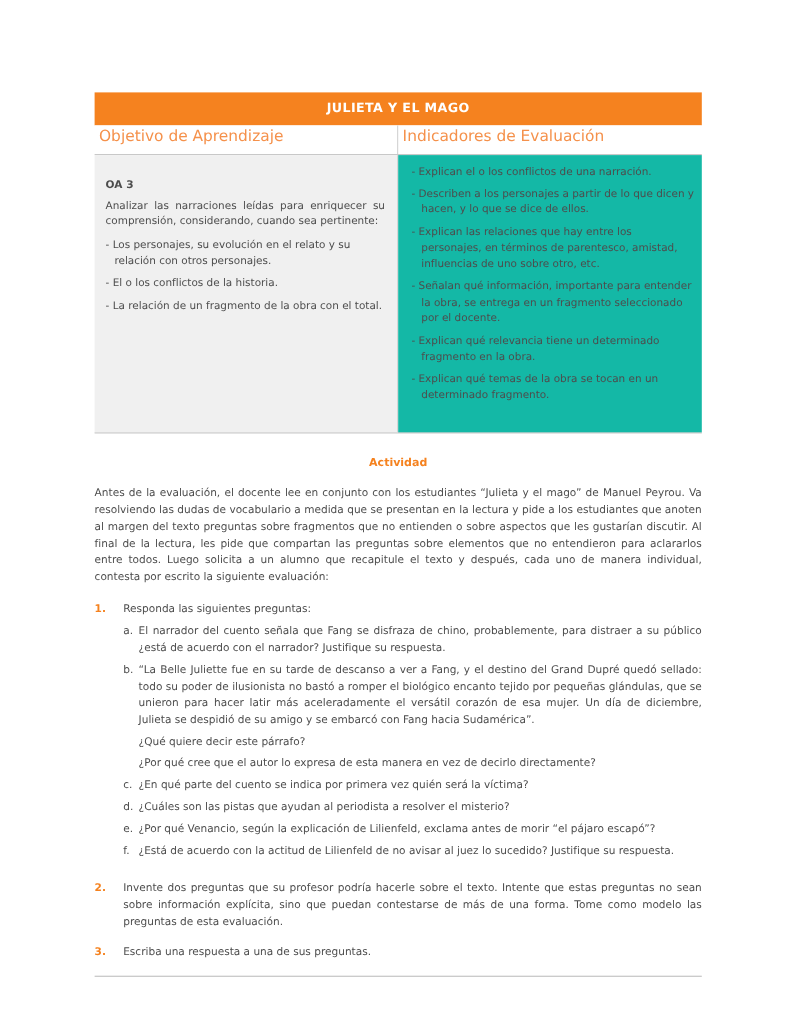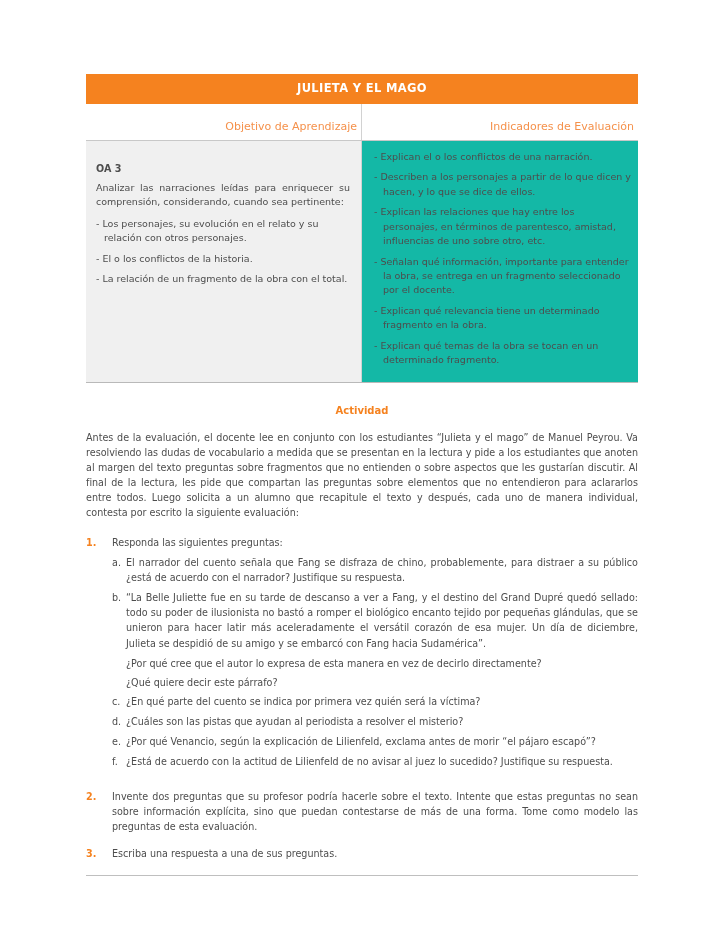--- a/index.html
+++ b/index.html
@@ -19,21 +19,21 @@
     position: relative;
     width: 720px;
     height: 932px;
     background: #ffffff;
     box-sizing: border-box;
   }
 
   .content {
     position: absolute;
     left: 86px;
-    top: 74px;
+    top: 84px;
     width: 552px;
   }
 
   
   .oa-table {
     width: 100%;
     border-bottom: 1px solid #b9b9b9;
     margin-bottom: 0;
   }
 
@@ -48,23 +48,23 @@
     line-height: 1.2;
   }
 
   .oa-colheads {
     display: flex;
     border-bottom: 1px solid #c8c8c8;
     background: #ffffff;
   }
   .oa-colhead {
     color: #f5914b;
-    font-size: 11px;
-    text-align: right;
-    padding: 16px 4px 7px 4px;
+    font-size: 14px;
+    text-align: left;
+    padding: 2px 4px 7px 4px;
     line-height: 1.2;
   }
   .oa-colhead.left {
     width: 276px;
     box-sizing: border-box;
     border-right: 1px solid #d2d2d2;
   }
   .oa-colhead.right {
     width: 276px;
     box-sizing: border-box;
@@ -114,21 +114,21 @@
   .oa-bullet:last-child { margin-bottom: 0; }
 
   .ind-bullet {
     font-size: 9.5px;
     line-height: 1.52;
     margin: 0 0 6px 0;
     padding-left: 9px;
     text-indent: -9px;
     color: #4d4d4d;
   }
-  .ind-bullet:last-child { margin-bottom: 0; }
+  .ind-bullet:last-child { margin-bottom: 12px; }
 
   
   .act-heading {
     color: #f5821f;
     font-size: 10px;
     font-weight: bold;
     margin: 22px 0 13px 0;
     line-height: 1.2;
     text-align: center;
   }
@@ -249,22 +249,22 @@
 
           <div class="sub-item">
             <div class="sub-marker">a.</div>
             <div class="sub-body">El narrador del cuento señala que Fang se disfraza de chino, probablemente, para distraer a su público ¿está de acuerdo con el narrador? Justifique su respuesta.</div>
           </div>
 
           <div class="sub-item">
             <div class="sub-marker">b.</div>
             <div class="sub-body">“La Belle Juliette fue en su tarde de descanso a ver a Fang, y el destino del Grand Dupré quedó sellado: todo su poder de ilusionista no bastó a romper el biológico encanto tejido por pequeñas glándulas, que se unieron para hacer latir más aceleradamente el versátil corazón de esa mujer. Un día de diciembre, Julieta se despidió de su amigo y se embarcó con Fang hacia Sudamérica”.</div>
           </div>
+          <div class="sub-extra">¿Qué quiere decir este párrafo?</div>
           <div class="sub-extra">¿Por qué cree que el autor lo expresa de esta manera en vez de decirlo directamente?</div>
-          <div class="sub-extra">¿Qué quiere decir este párrafo?</div>
 
           <div class="sub-item">
             <div class="sub-marker">c.</div>
             <div class="sub-body">¿En qué parte del cuento se indica por primera vez quién será la víctima?</div>
           </div>
 
           <div class="sub-item">
             <div class="sub-marker">d.</div>
             <div class="sub-body">¿Cuáles son las pistas que ayudan al periodista a resolver el misterio?</div>
           </div>

